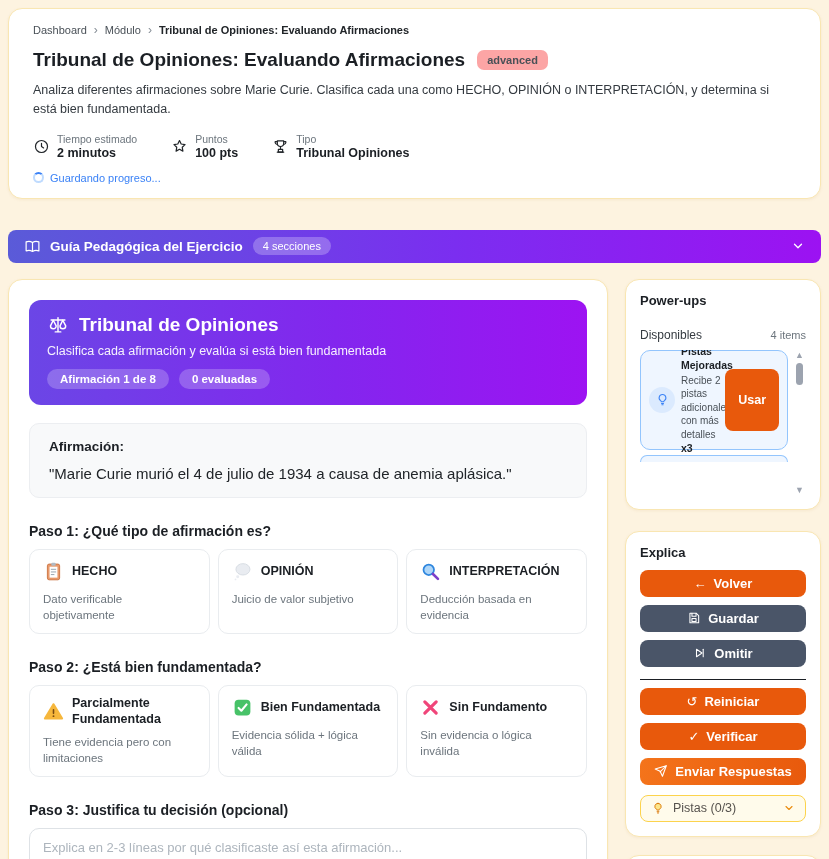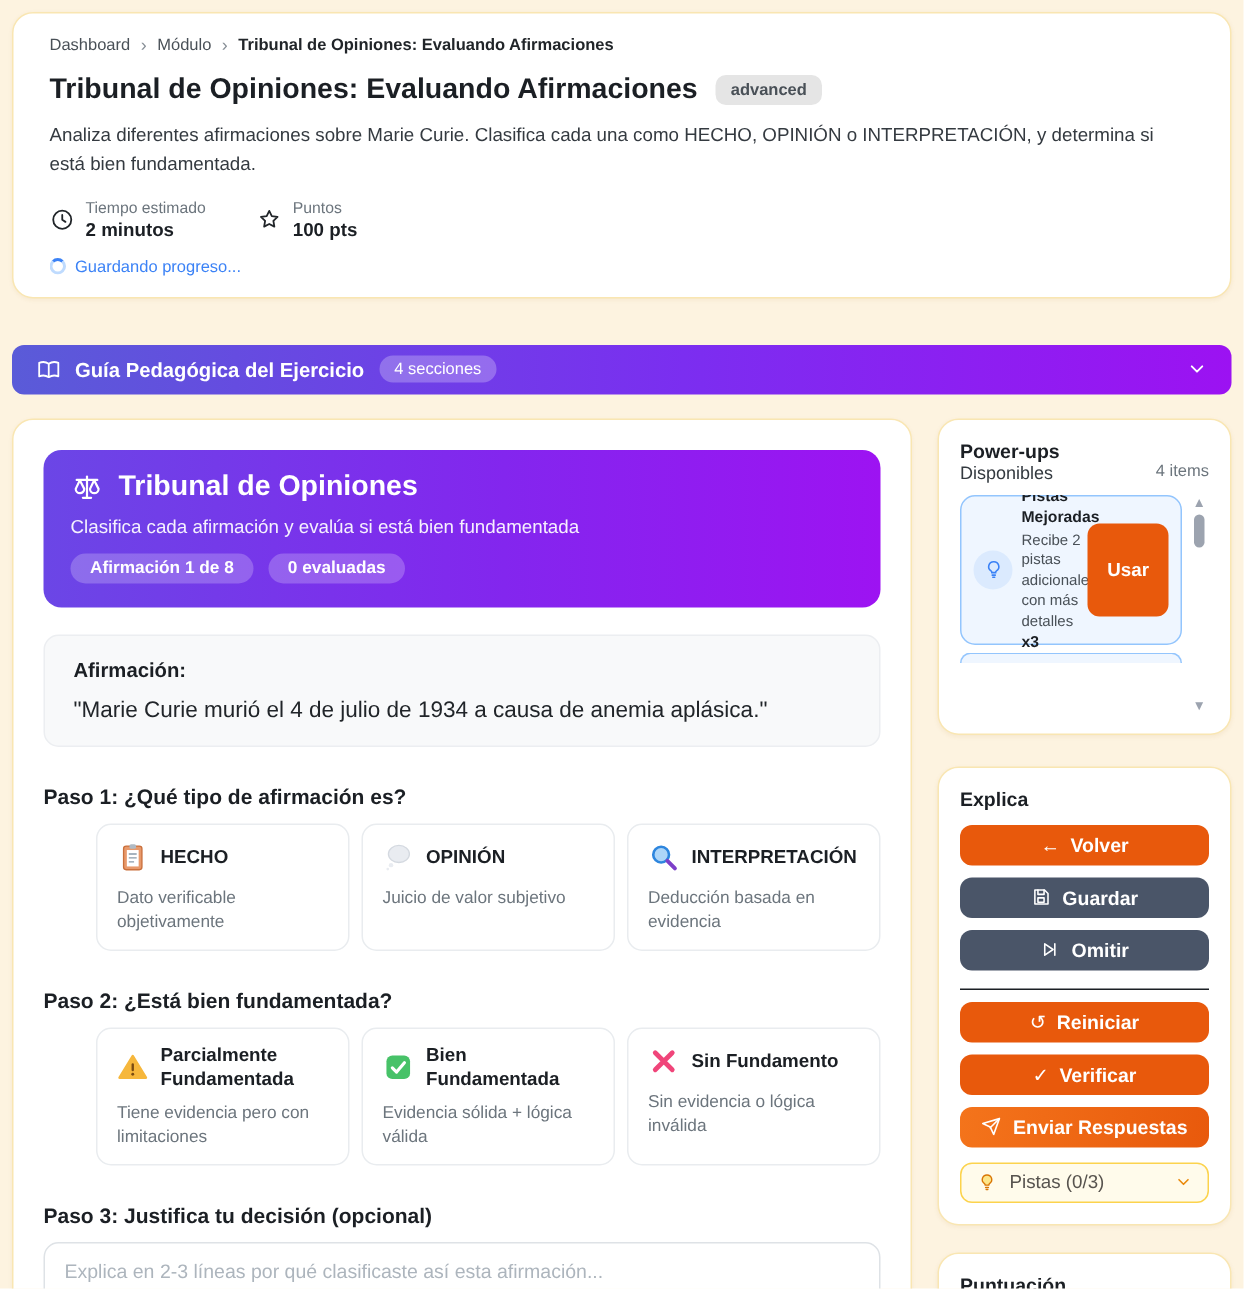--- a/index.html
+++ b/index.html
@@ -21,21 +21,21 @@
 
   
   .top-card { padding:14px 24px 14px 24px; }
   .breadcrumb { display:flex; align-items:center; gap:7px; font-size:11px; color:#495057; }
   .breadcrumb .crumb-link { cursor:pointer; }
   .breadcrumb .crumb-current { font-weight:bold; color:#212529; }
   .breadcrumb .sep { color:#868e96; font-size:12px; }
   .title-row { display:flex; align-items:center; gap:12px; margin-top:12px; }
   .page-title { font-size:19px; font-weight:bold; color:#1b1f24; }
   .level-badge {
-    background:#e5e5e5; color:#495057; font-size:11px; font-weight:bold;
+    background:#fca5a5; color:#495057; font-size:11px; font-weight:bold;
     padding:4px 10px; border-radius:7px;
   }
   .description { margin-top:10px; font-size:12.5px; line-height:1.55; color:#343a40; max-width:760px; }
   .meta-row { display:flex; gap:34px; margin-top:13px; }
   .meta-item { display:flex; align-items:center; gap:7px; }
   .meta-icon { width:17px; height:17px; flex:none; }
   .meta-icon svg { width:100%; height:100%; stroke:#212529; fill:none; stroke-width:1.7; stroke-linecap:round; stroke-linejoin:round; }
   .meta-label { font-size:10.5px; color:#6c757d; }
   .meta-value { font-size:12.5px; font-weight:bold; color:#1b1f24; margin-top:1px; }
   .saving-row { display:flex; align-items:center; gap:6px; margin-top:12px; }
@@ -77,21 +77,21 @@
   .ex-pill { background:rgba(255,255,255,.22); border-radius:99px; padding:4px 13px; font-size:11.5px; font-weight:bold; }
 
   .statement-box {
     margin-top:18px; background:#f8f9fa; border:1px solid #eceef1; border-radius:10px;
     padding:15px 19px;
   }
   .statement-label { font-size:13.5px; font-weight:bold; color:#1b1f24; }
   .statement-text { margin-top:11px; font-size:15px; color:#212529; }
 
   .step-heading { margin-top:25px; font-size:14px; font-weight:bold; color:#1b1f24; }
-  .options-row { display:flex; gap:8px; margin-top:10px;margin-left:35px; }
+  .options-row { display:flex; gap:8px; margin-top:10px; }
   .option-card {
     flex:1; background:#fff; border:1px solid #e9ecef; border-radius:10px;
     padding:10px 13px; cursor:pointer;
   }
   .option-card.tall { min-height:84px; }
   .opt-head { display:flex; align-items:center; gap:8px; min-height:24px; }
   .opt-icon { width:21px; height:21px; flex:none; }
   .opt-icon svg { width:100%; height:100%; }
   .opt-title { font-size:12.5px; font-weight:bold; color:#1b1f24; line-height:1.25; }
   .opt-desc { margin-top:7px; font-size:11.5px; color:#6c757d; line-height:1.4; }
@@ -101,21 +101,21 @@
     border:1px solid #dee2e6; border-radius:10px; padding:11px 13px;
     font-family:"Liberation Sans", sans-serif; font-size:13px; color:#212529; outline:none;
   }
   .justify-area::placeholder { color:#adb5bd; }
 
   
   .side-card { padding:13px 14px 14px 14px; margin-bottom:18px; }
   .side-heading { font-size:13px; font-weight:bold; color:#1b1f24; }
 
   .powerups-card { margin-bottom:21px; }
-  .avail-row { display:flex; justify-content:space-between; margin-top:0; }
+  .avail-row { display:flex; justify-content:space-between; align-items:center; margin-top:20px; }
   .avail-label { font-size:12px; color:#343a40; }
   .items-count { font-size:11px; color:#6c757d; }
   .pu-scroll { display:flex; gap:5px; margin-top:8px; }
   .pu-list { flex:1; overflow:hidden; height:145px; }
   .pu-item {
     background:#eff6ff; border:1.5px solid #93c5fd; border-radius:10px;
     padding:8px 8px; display:flex; align-items:center; gap:6px; position:relative; height:100px;
   }
   .pu-bulb { width:26px; height:26px; border-radius:50%; background:#dbeafe; flex:none;
     display:flex; align-items:center; justify-content:center; }
@@ -205,20 +205,36 @@
       </div>
       <div class="meta-item">
         <span class="meta-icon">
           <svg viewBox="0 0 24 24">
               <path d="M12 3.6l2.4 4.9 5.4.8-3.9 3.8.9 5.4-4.8-2.5-4.8 2.5.9-5.4-3.9-3.8 5.4-.8z"></path>
             </svg>
         </span>
         <span>
           <div class="meta-label">Puntos</div>
           <div class="meta-value">100 pts</div>
+        </span>
+      </div>
+      <div class="meta-item">
+        <span class="meta-icon">
+          <svg viewBox="0 0 24 24">
+              <path d="M7.5 4h9v3.5a4.5 4.5 0 0 1-9 0z"></path>
+              <path d="M7.5 5H4.6a3 3 0 0 0 2.9 4"></path>
+              <path d="M16.5 5h2.9a3 3 0 0 1-2.9 4"></path>
+              <path d="M12 12v4"></path>
+              <path d="M9 16h6v4H9z"></path>
+              <path d="M7.5 20h9"></path>
+            </svg>
+        </span>
+        <span>
+          <div class="meta-label">Tipo</div>
+          <div class="meta-value">Tribunal Opiniones</div>
         </span>
       </div>
     </div>
 
     <div class="saving-row">
       <span class="spinner"></span>
       <span class="saving-text">Guardando progreso...</span>
     </div>
   </div>
 

